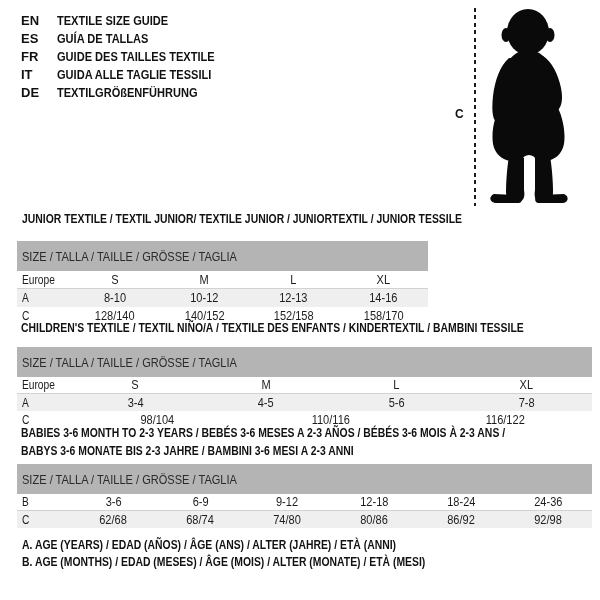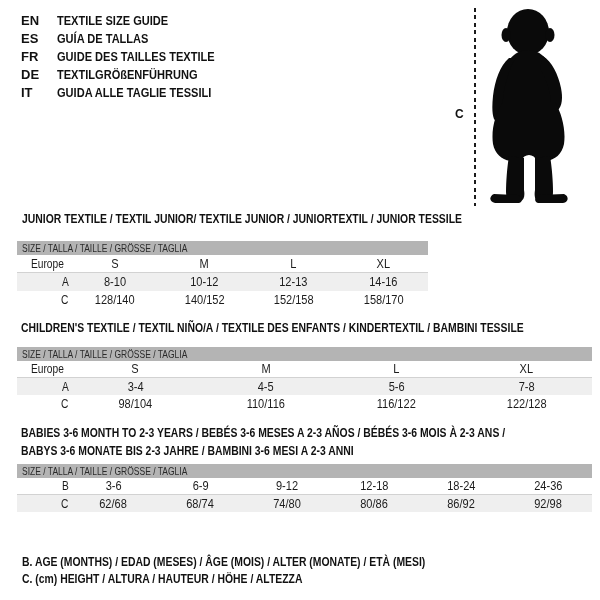--- a/index.html
+++ b/index.html
@@ -31,25 +31,25 @@
   
   .tbl-title{position:absolute;font-size:13px;font-weight:bold;color:var(--title);}
   .title-junior{left:22px;top:211px;}
   .title-children{left:21px;top:320px;}
   .title-babies{left:21px;top:424px;line-height:18px;}
 
   
   .size-table{position:absolute;left:17px;}
   .tw-narrow{width:411px;}
   .tw-wide{width:575px;}
-  .t-bar{height:14px;background:var(--bar);display:flex;align-items:center;
-    padding-left:5px;font-size:10px;color:#2a2a2a;}
+  .t-bar{height:30px;background:var(--bar);display:flex;align-items:center;
+    padding-left:5px;font-size:13px;color:#2a2a2a;}
   .t-row{display:flex;height:17px;align-items:center;font-size:12px;color:var(--text);}
   .t-row.tall{height:18px;}
-  .t-row .lbl{width:53px;padding-left:5px;text-align:right;}
+  .t-row .lbl{width:53px;padding-left:5px;}
   .t-row .val{flex:1;text-align:center;}
   .stripe{background:var(--stripe);}
   .hairline{border-bottom:1px solid var(--hairline);}
   .tbl-junior{top:241px;}
   .tbl-children{top:347px;}
   .tbl-babies{top:464px;}
 
   
   .footnote{position:absolute;left:22px;font-size:13px;font-weight:bold;color:var(--title);}
   .fn-a{top:537px;} .fn-b{top:554px;} .fn-c{top:571px;}
@@ -66,26 +66,26 @@
     </div>
     <div class="lang-row">
       <span class="lang-code">ES</span>
       <span class="lang-label cx">GUÍA DE TALLAS</span>
     </div>
     <div class="lang-row">
       <span class="lang-code">FR</span>
       <span class="lang-label cx">GUIDE DES TAILLES TEXTILE</span>
     </div>
     <div class="lang-row">
+      <span class="lang-code">IT</span>
+      <span class="lang-label cx">GUIDA ALLE TAGLIE TESSILI</span>
+    </div>
+    <div class="lang-row">
       <span class="lang-code">DE</span>
       <span class="lang-label cx">TEXTILGRÖßENFÜHRUNG</span>
-    </div>
-    <div class="lang-row">
-      <span class="lang-code">IT</span>
-      <span class="lang-label cx">GUIDA ALLE TAGLIE TESSILI</span>
     </div>
   </div>
 
   <div class="dash-line"></div>
   <div class="fig-label">C</div>
   <svg class="baby-svg" width="92" height="200" viewBox="0 0 92 200" xmlns="http://www.w3.org/2000/svg">
     <g fill="#0a0a0a">
       <ellipse cx="45" cy="26" rx="21" ry="23"></ellipse>
       <ellipse cx="23" cy="29" rx="4.5" ry="7"></ellipse>
       <ellipse cx="67" cy="29" rx="4.5" ry="7"></ellipse>
@@ -149,21 +149,20 @@
       <span class="val"><i class="cxc" style="font-style:normal">3-4</i></span>
       <span class="val"><i class="cxc" style="font-style:normal">4-5</i></span>
       <span class="val"><i class="cxc" style="font-style:normal">5-6</i></span>
       <span class="val"><i class="cxc" style="font-style:normal">7-8</i></span>
     </div>
     <div class="t-row">
       <span class="lbl"><i class="cx" style="font-style:normal">C</i></span>
       <span class="val"><i class="cxc" style="font-style:normal">98/104</i></span>
       <span class="val"><i class="cxc" style="font-style:normal">110/116</i></span>
       <span class="val"><i class="cxc" style="font-style:normal">116/122</i></span>
-      <span class="val"><i class="cxc" style="font-style:normal">122/128</i></span>
     </div>
   </div>
 
   <div class="tbl-title title-babies">
     <div><span class="cxt">BABIES 3-6 MONTH TO 2-3 YEARS / BEBÉS 3-6 MESES A 2-3 AÑOS / BÉBÉS 3-6 MOIS À 2-3 ANS /</span></div>
     <div><span class="cxt">BABYS 3-6 MONATE BIS 2-3 JAHRE / BAMBINI 3-6 MESI A 2-3 ANNI</span></div>
   </div>
   <div class="size-table tw-wide tbl-babies">
     <div class="t-bar">
       <span class="cx">SIZE / TALLA / TAILLE / GRÖSSE / TAGLIA</span>
@@ -181,20 +180,20 @@
       <span class="lbl"><i class="cx" style="font-style:normal">C</i></span>
       <span class="val"><i class="cxc" style="font-style:normal">62/68</i></span>
       <span class="val"><i class="cxc" style="font-style:normal">68/74</i></span>
       <span class="val"><i class="cxc" style="font-style:normal">74/80</i></span>
       <span class="val"><i class="cxc" style="font-style:normal">80/86</i></span>
       <span class="val"><i class="cxc" style="font-style:normal">86/92</i></span>
       <span class="val"><i class="cxc" style="font-style:normal">92/98</i></span>
     </div>
   </div>
 
+  <div class="footnote fn-a">
+    <span class="cxt">A. AGE (YEARS) / EDAD (AÑOS) / ÂGE (ANS) / ALTER (JAHRE) / ETÀ (ANNI)</span>
+  </div>
   <div class="footnote fn-b">
     <span class="cxt">B. AGE (MONTHS) / EDAD (MESES) / ÂGE (MOIS) / ALTER (MONATE) / ETÀ (MESI)</span>
-  </div>
-  <div class="footnote fn-c">
-    <span class="cxt">C. (cm) HEIGHT / ALTURA / HAUTEUR / HÖHE / ALTEZZA</span>
   </div>
 
 </div>
 
 </body></html>

